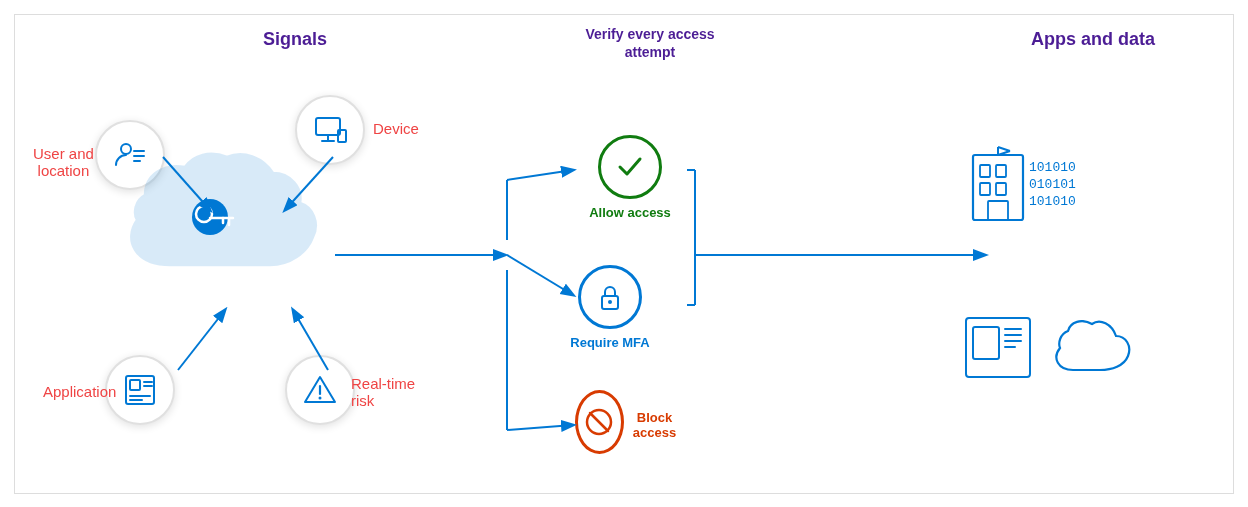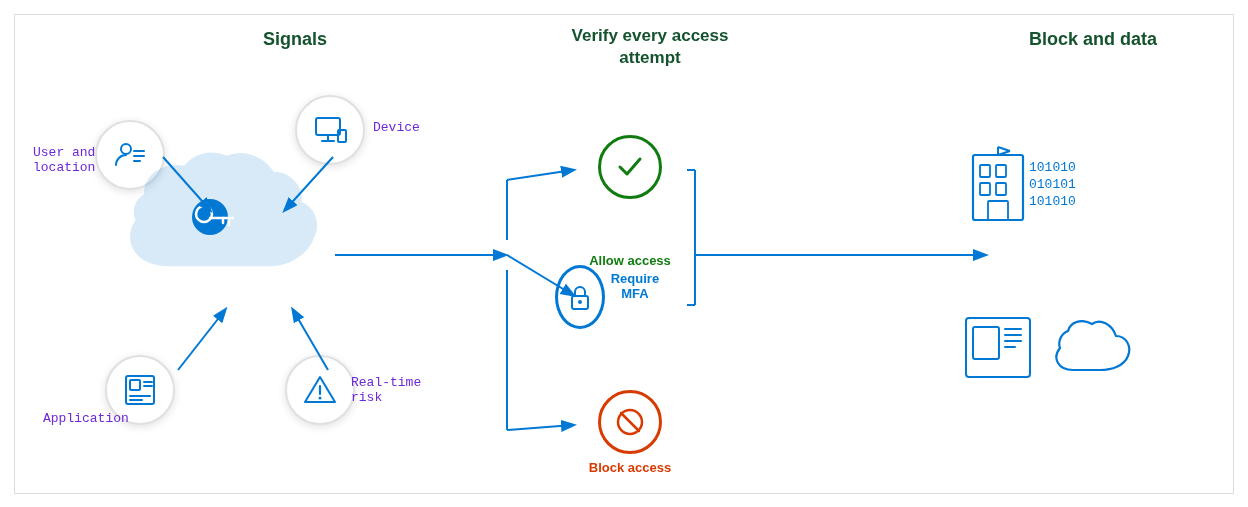--- a/index.html
+++ b/index.html
@@ -19,21 +19,21 @@
       border: 1px solid #ddd;
       background: #fff;
       position: relative;
       display: flex;
       align-items: flex-start;
       padding: 20px 10px;
     }
 
     
     .section-title {
-      color: #14532d;
+      color: #4c1d95;
       font-size: 18px;
       font-weight: 600;
       text-align: center;
     }
     .signals-title {
       text-align: center;
       margin-left: 60px;
     }
 
     
@@ -50,24 +50,23 @@
       position: absolute;
     }
     .circle-icon svg {
       width: 36px;
       height: 36px;
     }
 
     
     .signal-label {
       position: absolute;
-      color: #6d28d9;
-      font-size: 13px;
+      color: #ef4444;
+      font-size: 15px;
       font-weight: 500;
-      font-family: Liberation Mono, monospace;
     }
 
     
     .cloud-wrap {
       position: absolute;
       left: 100px;
       top: 130px;
       width: 220px;
       height: 160px;
     }
@@ -101,23 +100,23 @@
       pointer-events: none;
     }
   </style>
 </head>
 <body>
 
 <div class="diagram-container">
 
   <div class="section-title signals-title" style="position:absolute; left:120px; top:14px; width:200px;">Signals</div>
 
-  <div class="section-title verify-title" style="position:absolute; left:510px; top:10px; width:250px; font-size:17px; line-height:1.3;">Verify every access<br>attempt</div>
-
-  <div class="section-title" style="position:absolute; right:30px; top:14px; width:220px;">Block and data</div>
+  <div class="section-title verify-title" style="position:absolute; left:510px; top:10px; width:250px; font-size:14px; line-height:1.3;">Verify every access<br>attempt</div>
+
+  <div class="section-title" style="position:absolute; right:30px; top:14px; width:220px;">Apps and data</div>
 
   <div class="circle-icon" style="left:80px; top:105px;">
     <svg viewBox="0 0 36 36" fill="none" xmlns="http://www.w3.org/2000/svg">
       <circle cx="14" cy="12" r="5" stroke="#0078d4" stroke-width="2"></circle>
       <path d="M4 28c0-5.523 4.477-10 10-10" stroke="#0078d4" stroke-width="2" stroke-linecap="round"></path>
       <line x1="22" y1="14" x2="32" y2="14" stroke="#0078d4" stroke-width="2" stroke-linecap="round"></line>
       <line x1="22" y1="19" x2="32" y2="19" stroke="#0078d4" stroke-width="2" stroke-linecap="round"></line>
       <line x1="22" y1="24" x2="28" y2="24" stroke="#0078d4" stroke-width="2" stroke-linecap="round"></line>
     </svg>
   </div>
@@ -136,21 +135,21 @@
   <div class="circle-icon" style="left:90px; top:340px;">
     <svg viewBox="0 0 36 36" fill="none" xmlns="http://www.w3.org/2000/svg">
       <rect x="4" y="4" width="28" height="28" rx="2" stroke="#0078d4" stroke-width="2"></rect>
       <rect x="8" y="8" width="10" height="10" rx="1" stroke="#0078d4" stroke-width="2"></rect>
       <line x1="22" y1="10" x2="30" y2="10" stroke="#0078d4" stroke-width="2" stroke-linecap="round"></line>
       <line x1="22" y1="14" x2="30" y2="14" stroke="#0078d4" stroke-width="2" stroke-linecap="round"></line>
       <line x1="8" y1="24" x2="28" y2="24" stroke="#0078d4" stroke-width="2" stroke-linecap="round"></line>
       <line x1="8" y1="28" x2="20" y2="28" stroke="#0078d4" stroke-width="2" stroke-linecap="round"></line>
     </svg>
   </div>
-  <div class="signal-label" style="left:28px; top:368px;margin-top:28px;">Application</div>
+  <div class="signal-label" style="left:28px; top:368px;">Application</div>
 
   <div class="circle-icon" style="left:270px; top:340px;">
     <svg viewBox="0 0 36 36" fill="none" xmlns="http://www.w3.org/2000/svg">
       <path d="M18 5L33 30H3L18 5Z" stroke="#0078d4" stroke-width="2" stroke-linejoin="round"></path>
       <line x1="18" y1="14" x2="18" y2="22" stroke="#0078d4" stroke-width="2.2" stroke-linecap="round"></line>
       <circle cx="18" cy="26" r="1.5" fill="#0078d4"></circle>
     </svg>
   </div>
   <div class="signal-label" style="left:336px; top:360px;">Real-time<br>risk</div>
 
@@ -178,41 +177,41 @@
 
     <line x1="318" y1="142" x2="270" y2="195" stroke="#0078d4" stroke-width="2" marker-end="url(#arr)"></line>
 
     <line x1="163" y1="355" x2="210" y2="295" stroke="#0078d4" stroke-width="2" marker-end="url(#arr)"></line>
 
     <line x1="313" y1="355" x2="278" y2="295" stroke="#0078d4" stroke-width="2" marker-end="url(#arr)"></line>
 
     <line x1="320" y1="240" x2="490" y2="240" stroke="#0078d4" stroke-width="2" marker-end="url(#arr)"></line>
   </svg>
 
-  <div style="position:absolute; left:560px; top:120px; display:flex; flex-direction:column; align-items:center; width:110px;gap:48px;">
+  <div style="position:absolute; left:560px; top:120px; display:flex; flex-direction:column; align-items:center; width:110px;">
     <div class="outcome-circle" style="border-color:#107c10;">
       <svg width="36" height="36" viewBox="0 0 36 36" fill="none">
         <polyline points="8,18 15,25 28,10" stroke="#107c10" stroke-width="3" stroke-linecap="round" stroke-linejoin="round"></polyline>
       </svg>
     </div>
     <div class="outcome-label" style="color:#107c10;">Allow access</div>
   </div>
 
-  <div style="position:absolute; left:540px; top:250px; display:flex; flex-direction:row; align-items:flex-start; width:110px;">
+  <div style="position:absolute; left:540px; top:250px; display:flex; flex-direction:column; align-items:center; width:110px;">
     <div class="outcome-circle" style="border-color:#0078d4;">
       <svg width="36" height="36" viewBox="0 0 36 36" fill="none">
         <rect x="10" y="17" width="16" height="13" rx="2" stroke="#0078d4" stroke-width="2"></rect>
         <path d="M13 17V13a5 5 0 0 1 10 0v4" stroke="#0078d4" stroke-width="2" stroke-linecap="round"></path>
         <circle cx="18" cy="23" r="2" fill="#0078d4"></circle>
       </svg>
     </div>
     <div class="outcome-label" style="color:#0078d4;">Require MFA</div>
   </div>
 
-  <div style="position:absolute; left:560px; top:375px; display:flex; flex-direction:column; align-items:center; width:110px;">
+  <div style="position:absolute; left:560px; top:375px; display:flex; flex-direction:row; align-items:center; width:110px;">
     <div class="outcome-circle" style="border-color:#d83b01;">
       <svg width="36" height="36" viewBox="0 0 36 36" fill="none">
         <circle cx="18" cy="18" r="12" stroke="#d83b01" stroke-width="2.5"></circle>
         <line x1="9" y1="9" x2="27" y2="27" stroke="#d83b01" stroke-width="2.5" stroke-linecap="round"></line>
       </svg>
     </div>
     <div class="outcome-label" style="color:#d83b01;">Block access</div>
   </div>
 
   <svg class="arrow-svg" style="left:0; top:0; width:700px; height:500px;">

